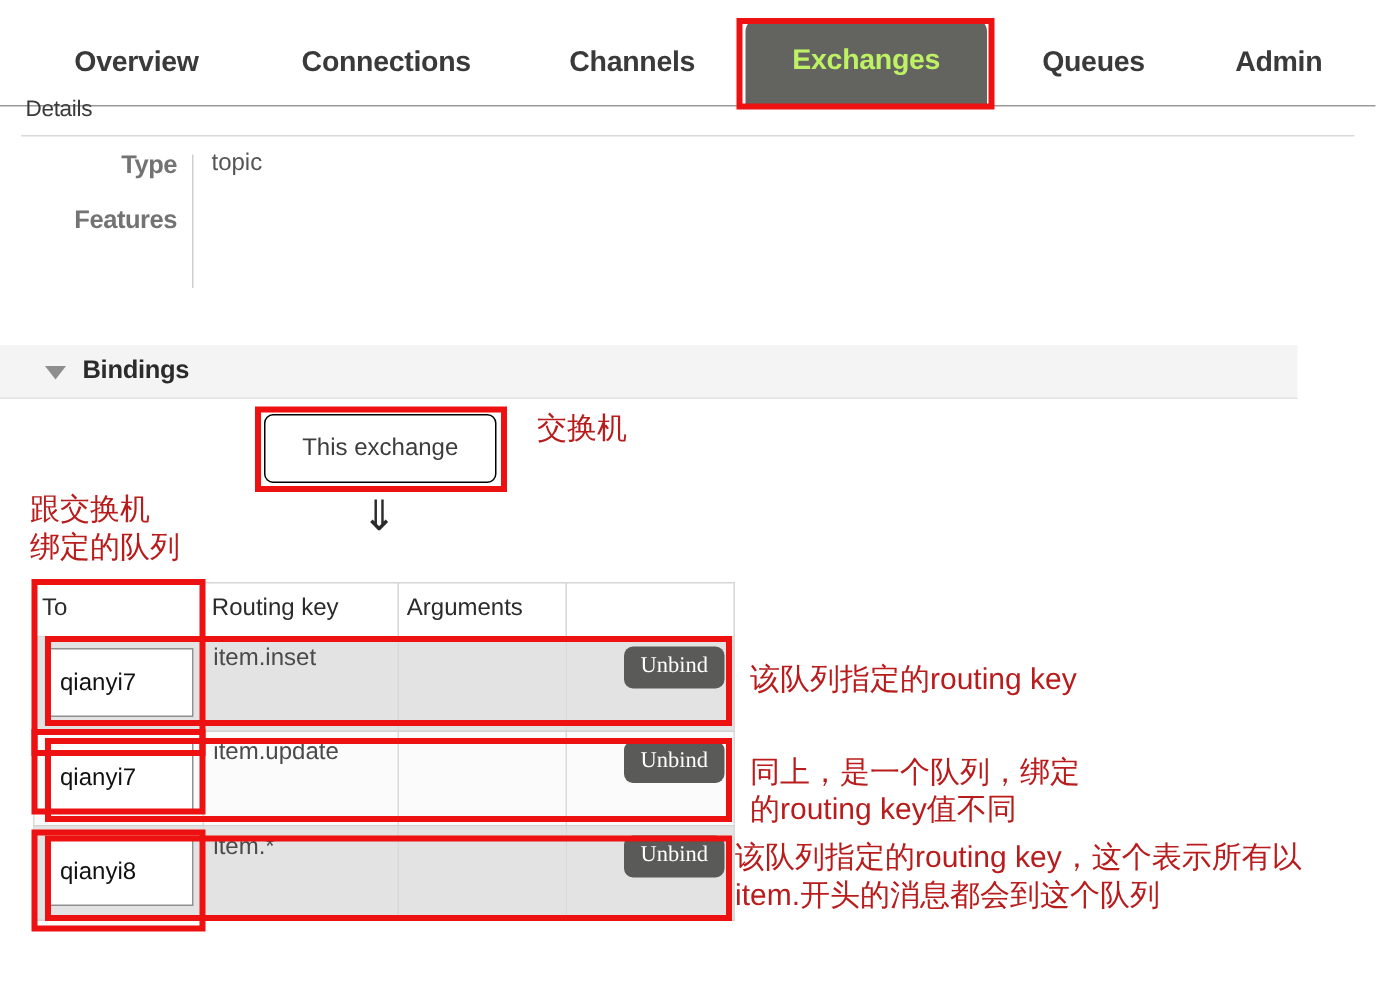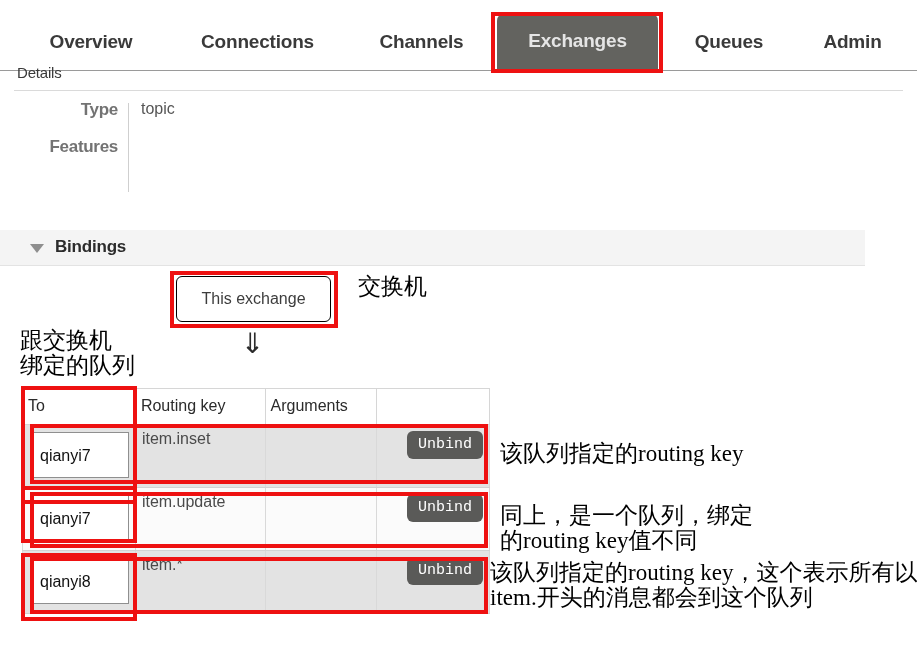--- a/index.html
+++ b/index.html
@@ -33,21 +33,21 @@
     color: #3a3a3a;
     letter-spacing: -0.2px;
     display: flex;
     align-items: center;
     justify-content: center;
     white-space: nowrap;
     cursor: pointer;
   }
   .nav-tab.active {
     background: #63635f;
-    color: #e5e5e5;
+    color: #bef264;
     border-radius: 9px 9px 0 0;
     height: 58px;
   }
 
   
   #details-label {
     position: absolute;
     left: 17px; top: 64px;
     font-size: 15px;
     color: #3a3a3a;
@@ -199,38 +199,38 @@
   .unbind-btn {
     display: inline-block;
     margin: 6px 6px 0 0;
     float: right;
     background: #5a5a58;
     color: #ffffff;
     border: 0;
     border-radius: 6px;
     padding: 5px 11px 6px 11px;
     font-size: 15px;
-    font-family: Liberation Mono, monospace;
+    font-family: Liberation Serif, serif;
     cursor: pointer;
   }
 
   
   .redbox {
     position: absolute;
     border: 4px solid #ee1111;
     box-sizing: border-box;
     pointer-events: none;
   }
   .redtext {
     position: absolute;
-    color: #000000;
-    font-size: 23px;
+    color: #b91c1c;
+    font-size: 20px;
     line-height: 25px;
     white-space: pre;
-    font-family: Liberation Serif, serif;
+    font-family: Liberation Sans, sans-serif;
   }
 </style>
 </head>
 <body>
 
 <div id="nav-bar">
   <div class="nav-tab" style="left:31px;width:120px;">Overview</div>
   <div class="nav-tab" style="left:181px;width:153px;">Connections</div>
   <div class="nav-tab" style="left:362px;width:119px;">Channels</div>
   <div class="nav-tab active" style="left:497px;width:161px;">Exchanges</div>

